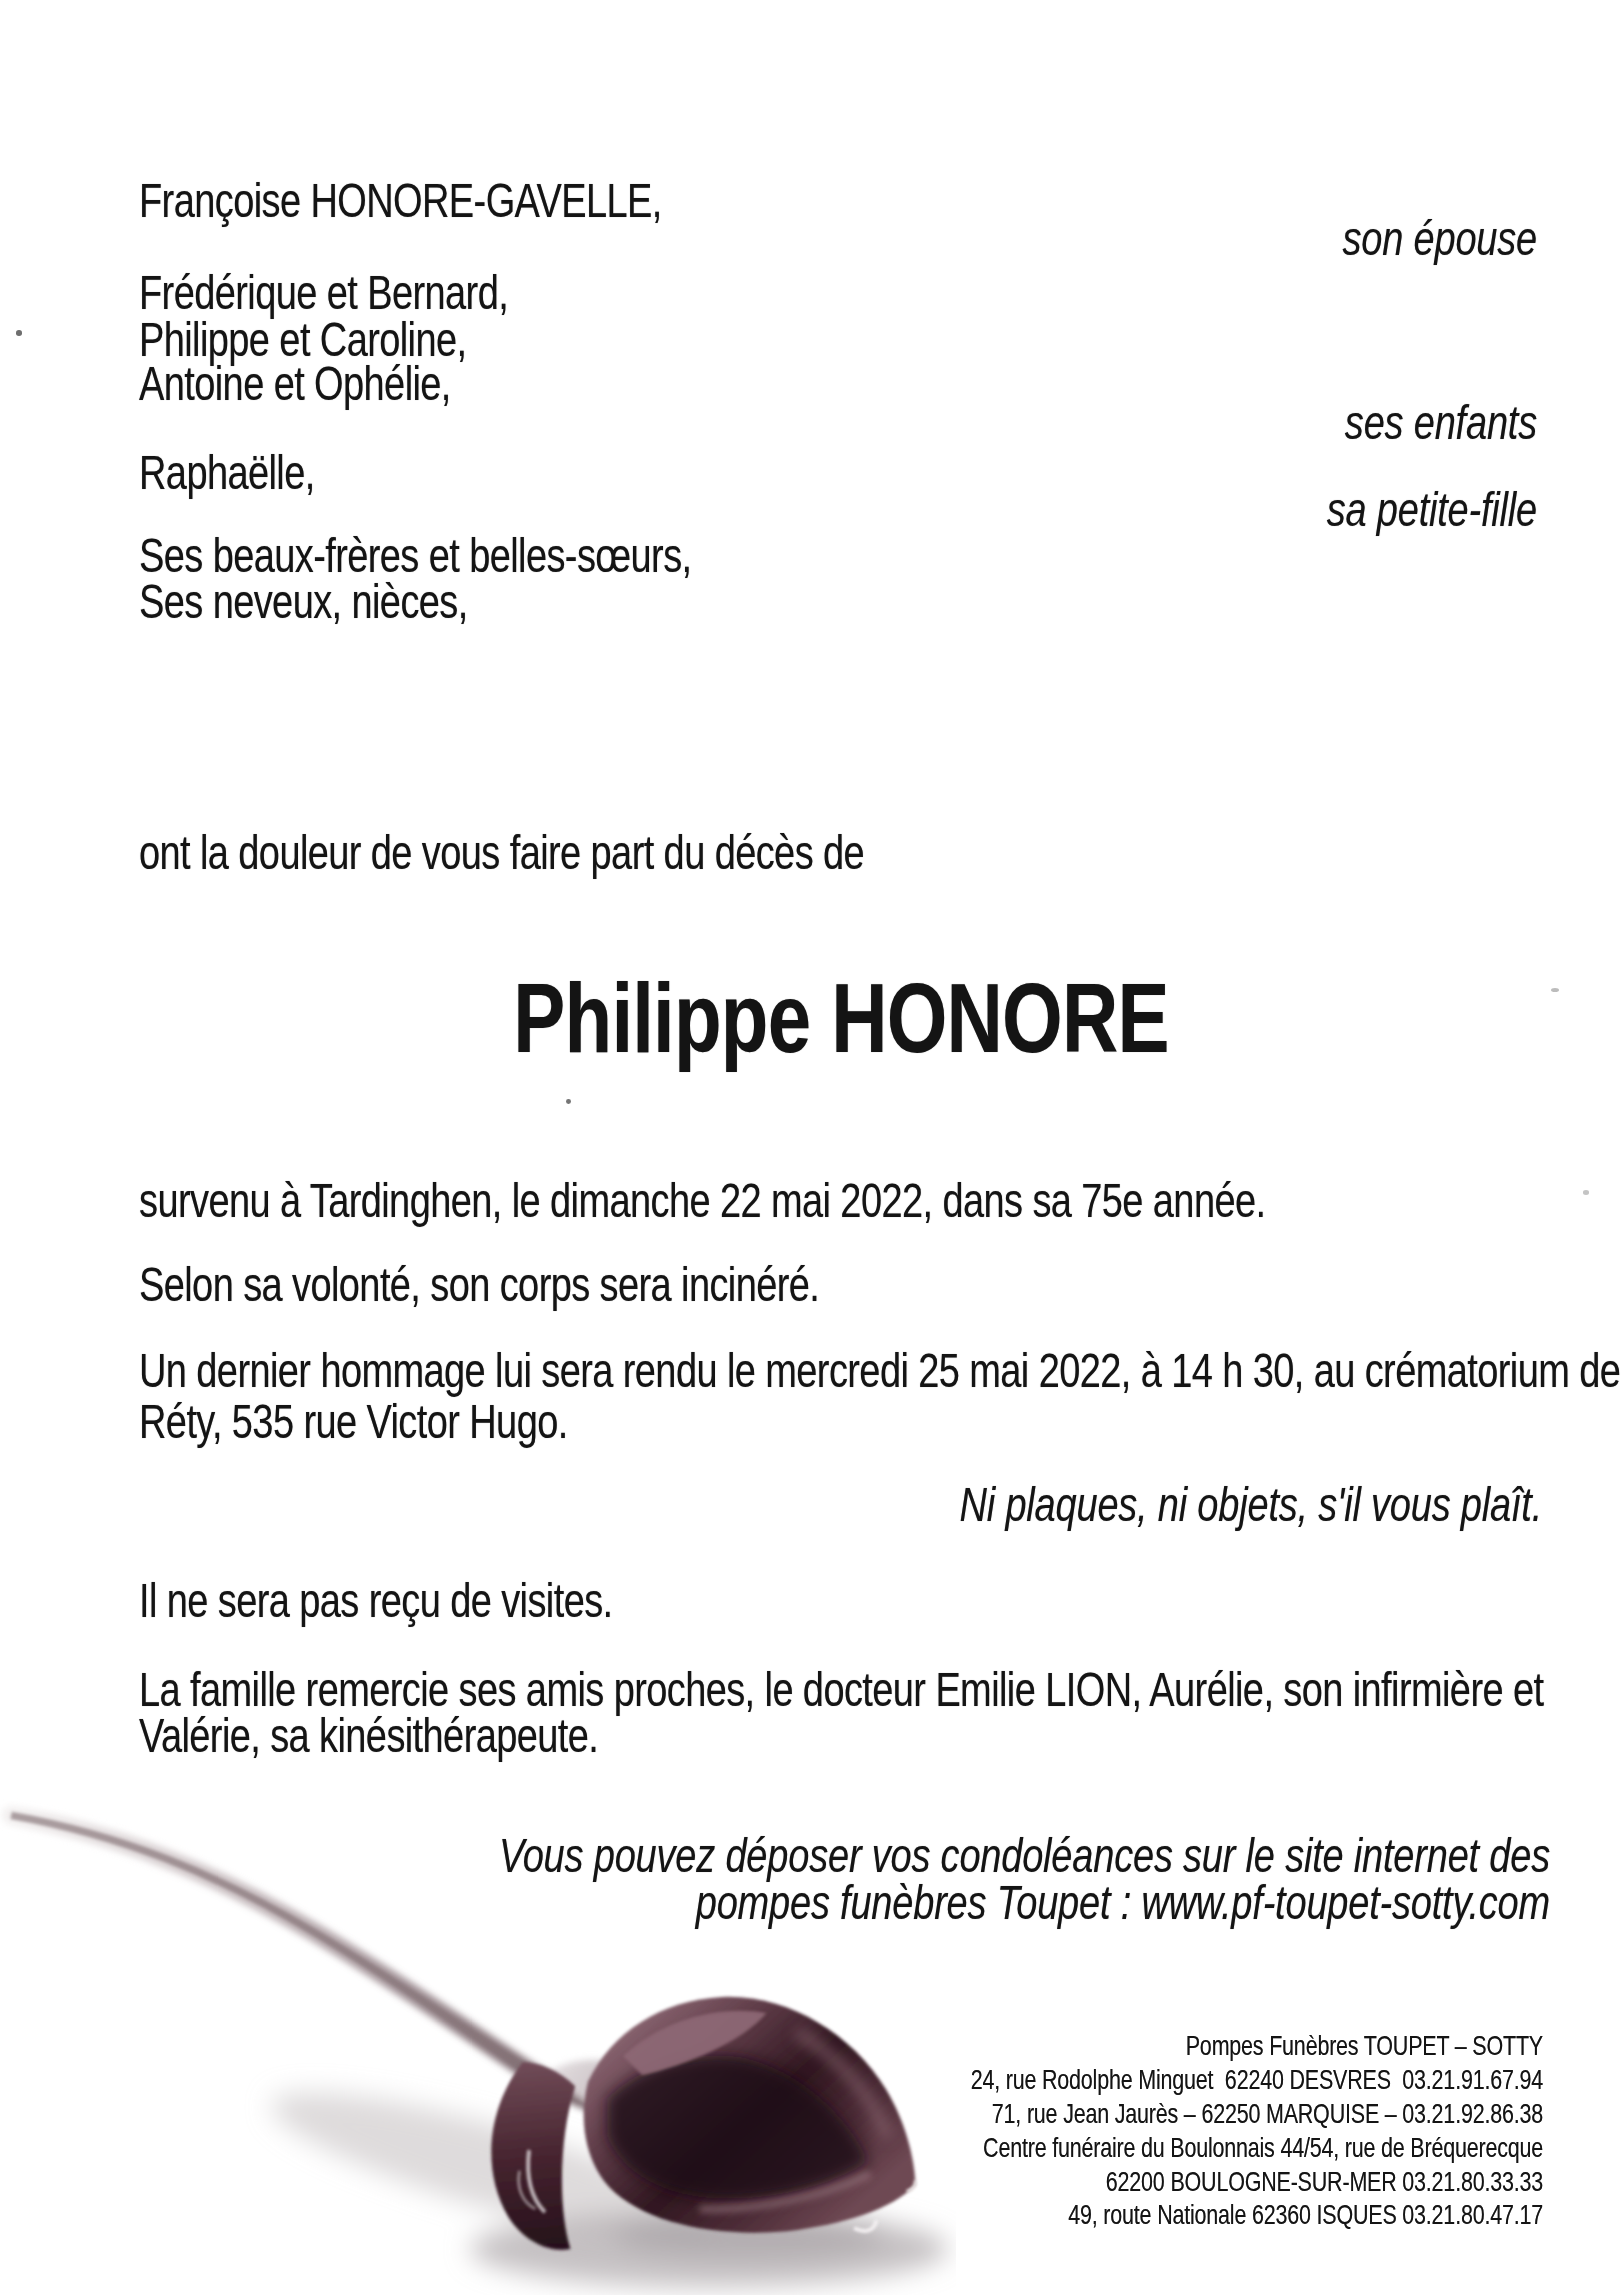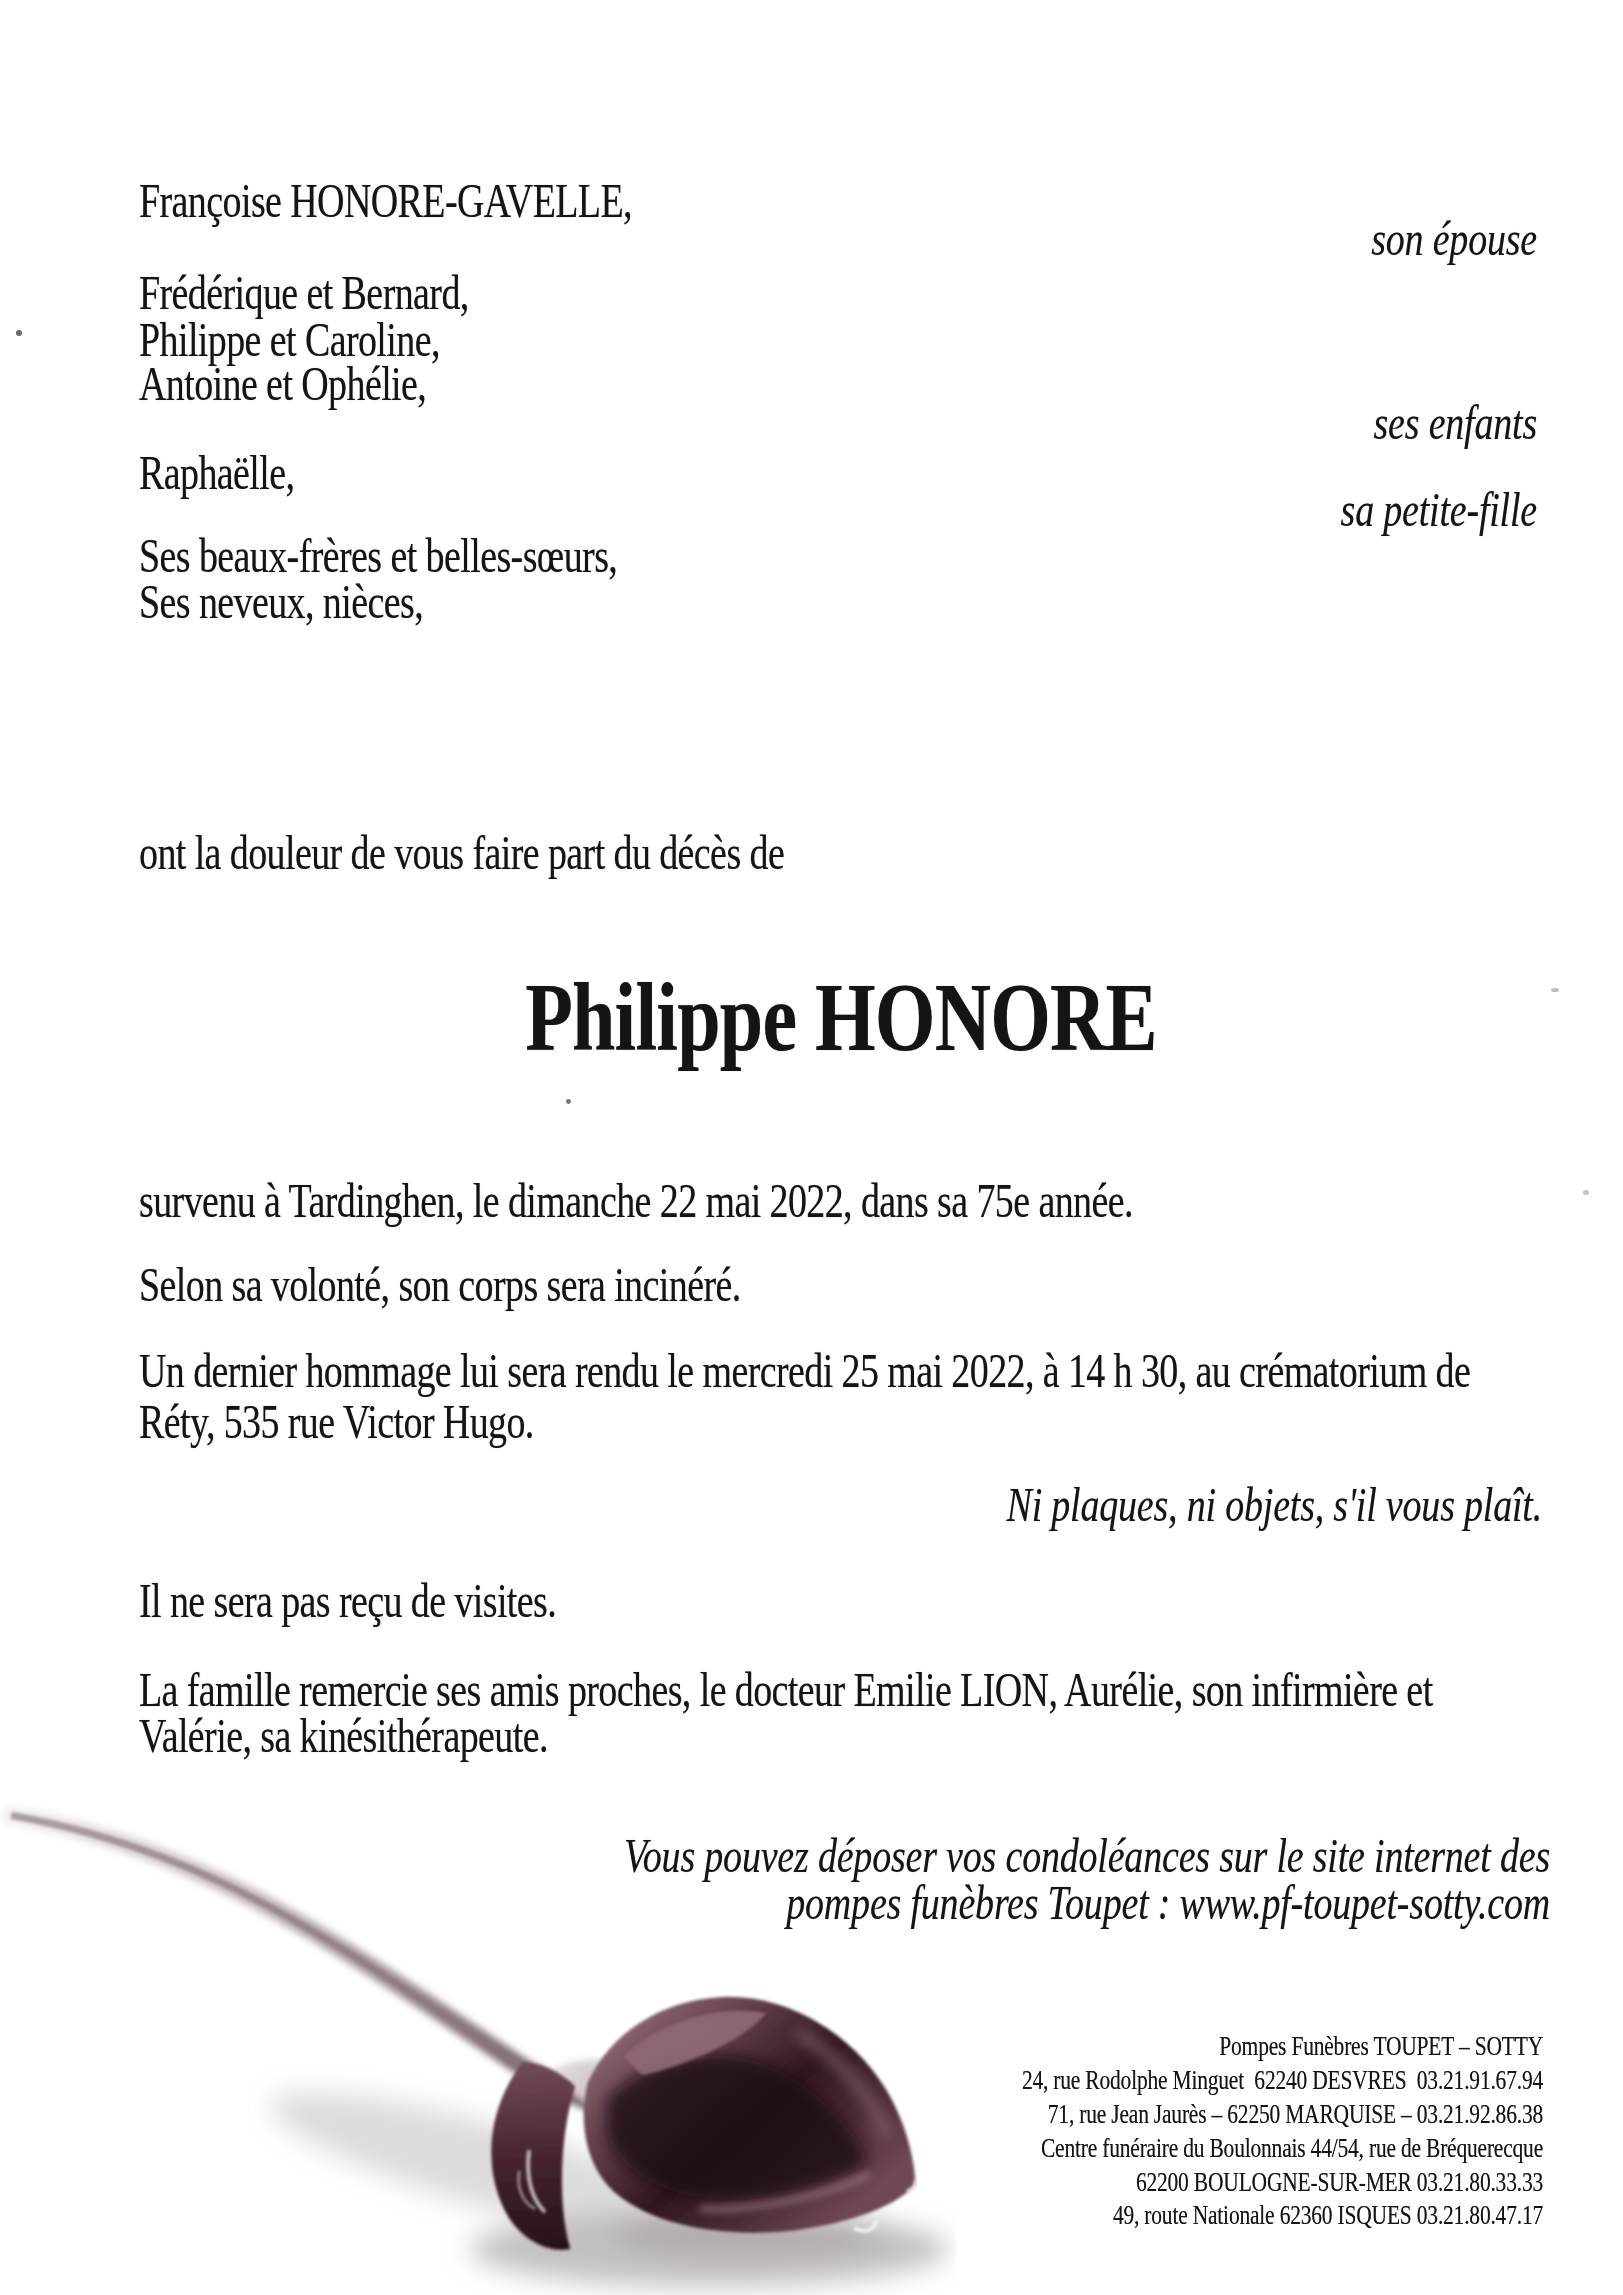--- a/index.html
+++ b/index.html
@@ -1,21 +1,21 @@
 <!DOCTYPE html>
 <html style="font-size:12.8px"><head>
 <meta charset="utf-8">
 <style>
   html,body{margin:0;padding:0;background:#e8e8e8;}
   .page{
     position:relative;
     width:1624px;height:2295px;
     background:#ffffff;
     overflow:hidden;
-    font-family:Liberation Serif, serif;
+    font-family:Liberation Sans, sans-serif;
     color:#141414;
   }
   .t{
     position:absolute;
     line-height:1;
     white-space:pre;
     font-size:38px;
     letter-spacing:-0.6px;
     transform:scaleY(1.25);
     transform-origin:0 0;

